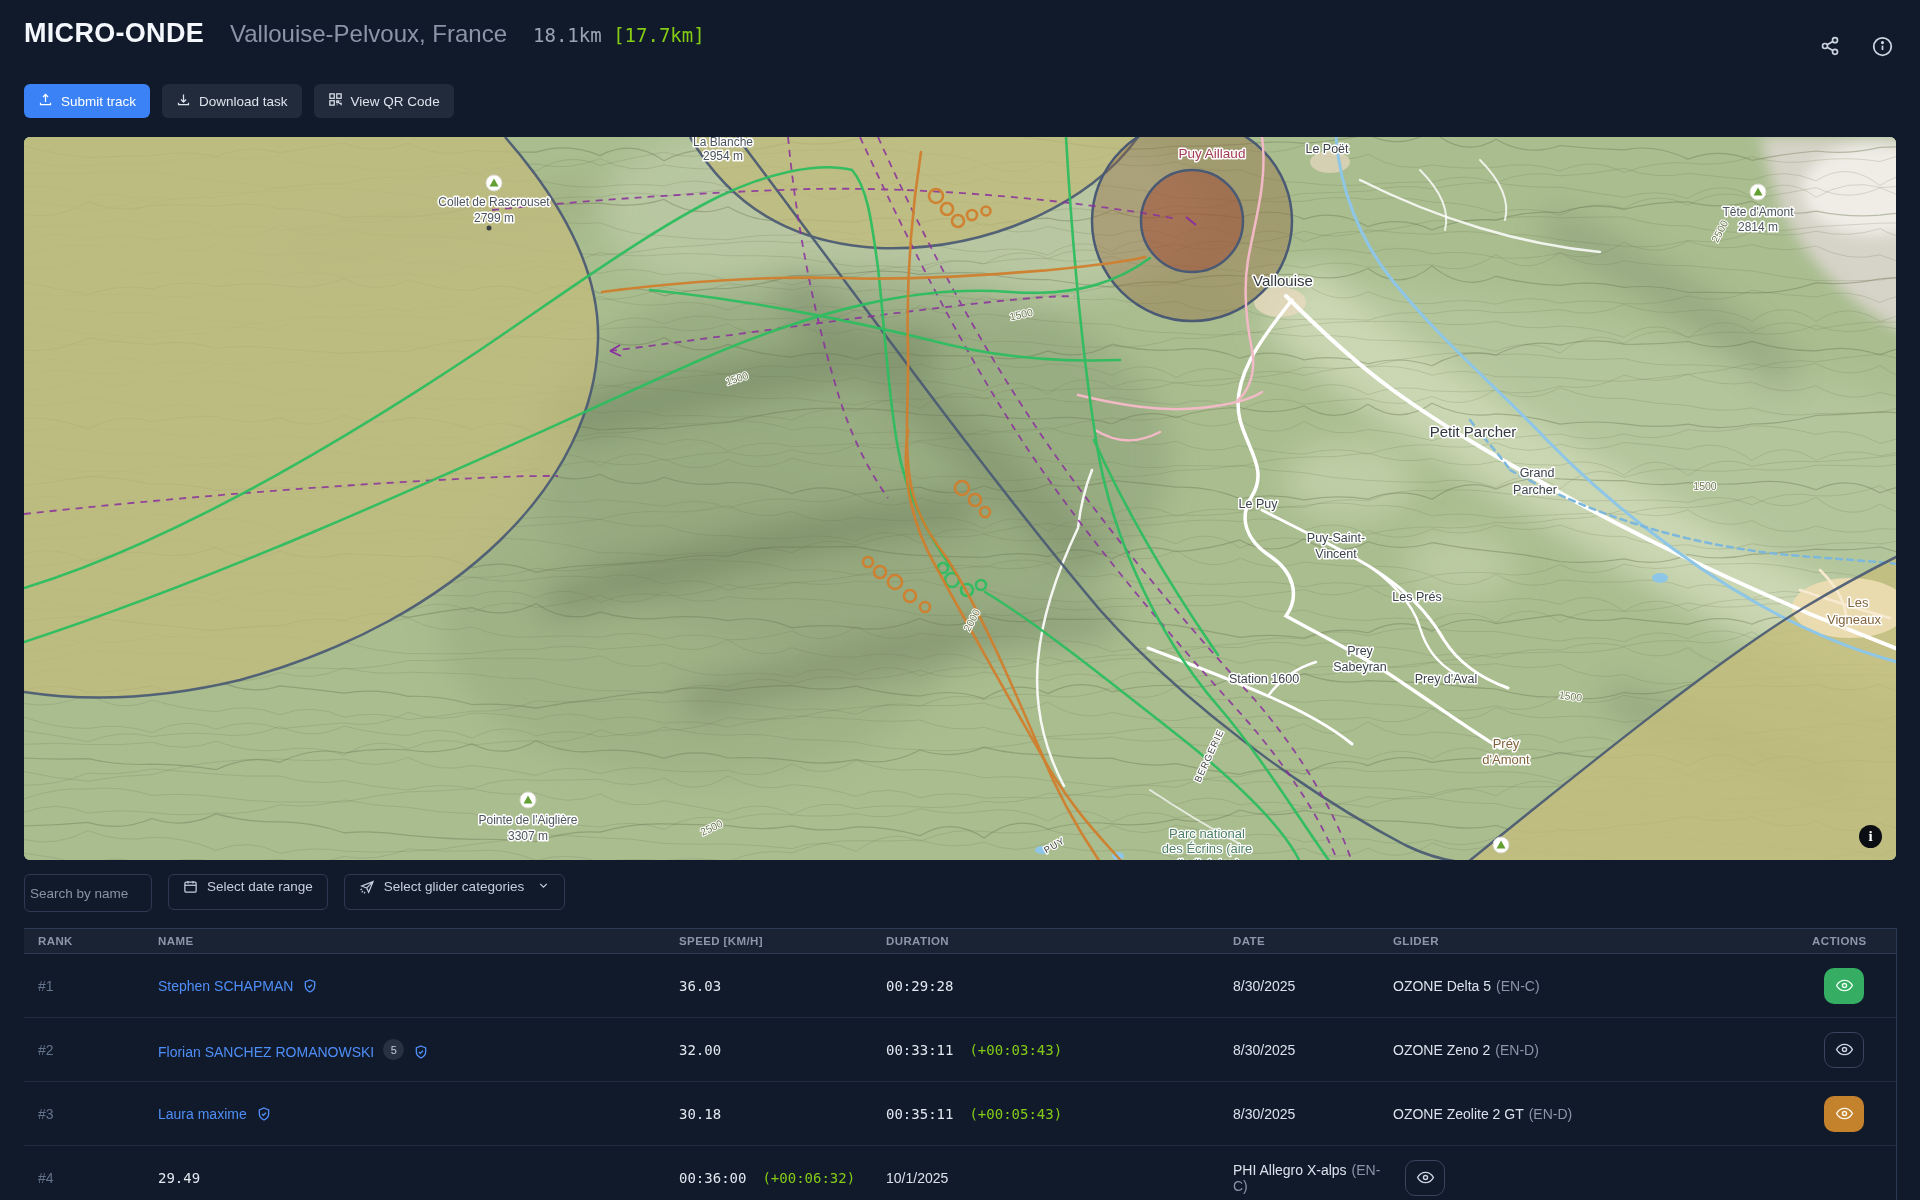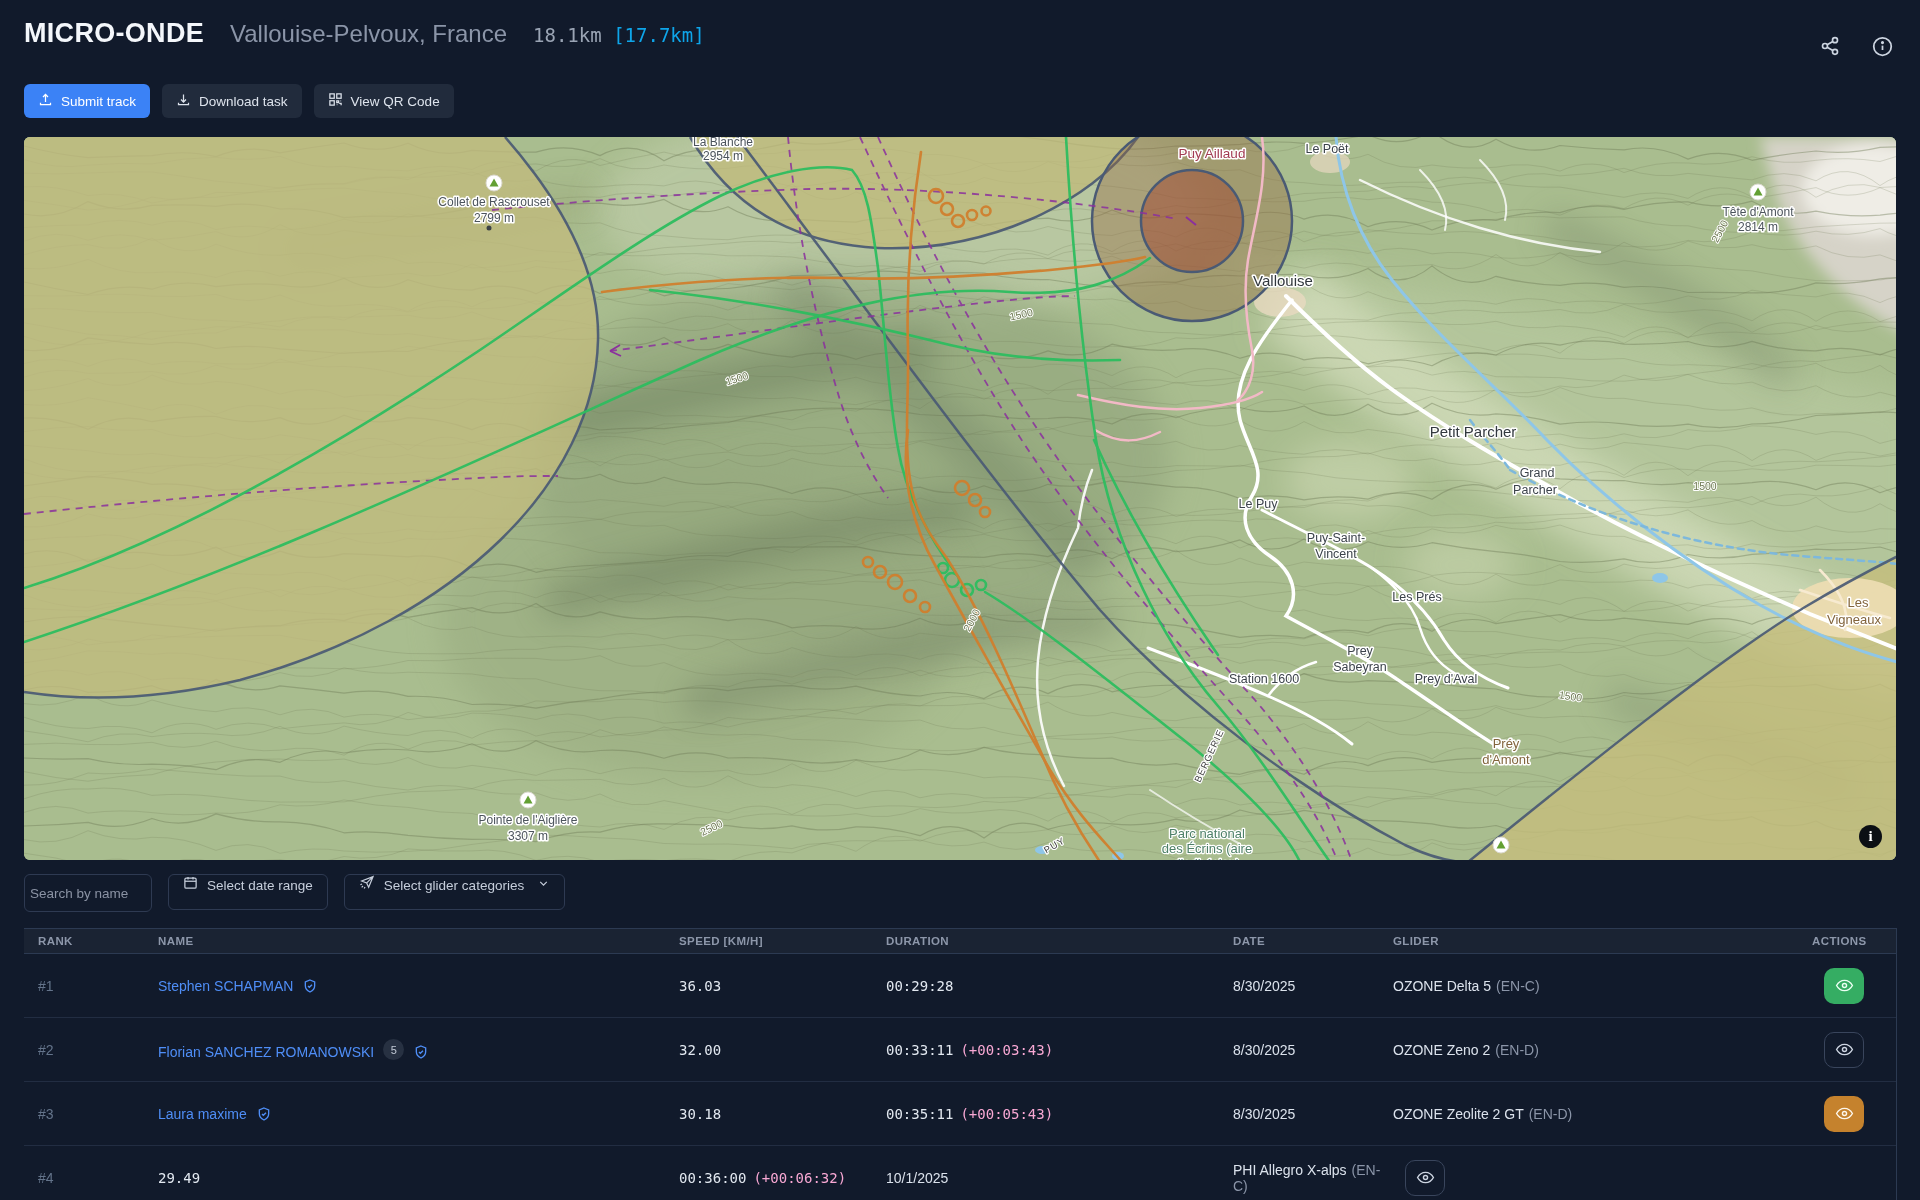--- a/index.html
+++ b/index.html
@@ -5,57 +5,57 @@
   html,body{margin:0;padding:0}
   body{
     width:1920px;height:1200px;position:relative;overflow:hidden;
     background:#111a2b;font-family:"Liberation Sans",sans-serif;color:#e2e8f0;
   }
   
   .header{position:absolute;left:24px;top:18px;right:24px;display:flex;align-items:baseline;gap:26px}
   .title{font-size:27px;font-weight:700;color:#f4f7fb;letter-spacing:.3px}
   .location{font-size:24px;color:#8b95a8;font-weight:400}
   .distance{font-family:"DejaVu Sans Mono",monospace;font-size:19px;color:#9aa4b4}
-  .distance .alt{color:#0ea5e9}
+  .distance .alt{color:#84cc16}
   .header-icons{position:absolute;right:0;top:14px;display:flex;gap:24px}
   .icon-btn{width:28px;height:28px;display:flex;align-items:center;justify-content:center;color:#cdd5e1;cursor:pointer}
   
   .toolbar{position:absolute;left:24px;top:84px;display:flex;gap:12px}
   .btn{display:inline-flex;align-items:center;gap:8px;height:34px;padding:0 14px;border-radius:6px;
        font-size:13.5px;font-weight:500;border:none;cursor:pointer;font-family:inherit}
   .btn svg{flex:0 0 auto}
   .btn-primary{background:#3b82f6;color:#fff}
   .btn-dark{background:#212b3c;color:#dde3ec}
   
   .map{position:absolute;left:24px;top:137px;width:1872px;height:723px;border-radius:6px;overflow:hidden;background:#a9bd8f;cursor:grab}
   .map svg{display:block}
   .attribution{position:absolute;right:14px;bottom:12px;width:23px;height:23px;border-radius:50%;
       background:#0b0f14;color:#fff;font-family:"Liberation Serif",serif;font-weight:700;font-size:15px;
       display:flex;align-items:center;justify-content:center;cursor:pointer}
   
   .filters{position:absolute;left:24px;top:874px;display:flex;gap:16px}
-  .filter-item{display:inline-flex;align-items:flex-end;gap:9px;height:36px;padding:16px 14px;border-radius:6px;
+  .filter-item{display:inline-flex;align-items:flex-start;gap:9px;height:36px;padding:4px 14px;border-radius:6px;
       border:1px solid #2e3a52;background:transparent;color:#c6cedb;font-size:13.5px;font-family:inherit;cursor:pointer}
   .search-input{width:116px;background:transparent;border:1px solid #2e3a52;border-radius:6px;height:36px;
       padding:0 5px;color:#dbe2ec;font-size:13.5px;font-family:inherit}
   .search-input::placeholder{color:#8b93a4}
   
   .table{position:absolute;left:24px;top:928px;width:1872px}
   .trow{display:grid;grid-template-columns:120px 521px 207px 347px 160px 419px 84px;
         padding-left:14px;align-items:center;box-sizing:border-box}
   .thead{height:26px;background:#1a2333;border-top:1px solid #2c3a52;border-bottom:1px solid #2c3a52;
         color:#8d97aa;font-size:11.5px;letter-spacing:.4px;font-weight:700}
   .tdata{height:64px;border-bottom:1px solid #222d42}
   .rank{color:#64748b;font-size:14px}
   .name-cell{display:flex;align-items:flex-end;gap:9px}
   .pilot{color:#4f8ef7;font-size:14px;text-decoration:none;cursor:pointer}
   .pbadge{min-width:21px;height:21px;border-radius:50%;background:#273142;color:#c2cad6;font-size:11px;
         display:inline-flex;align-items:center;justify-content:center}
   .mono{font-family:"DejaVu Sans Mono",monospace;font-size:14px;color:#e2e8f0}
-  .delta{color:#f9a8d4;margin-left:7px}
+  .delta{color:#84cc16;margin-left:16px}
   .plain{font-size:14px;color:#dbe2ec}
   .gclass{color:#8b95a8;margin-left:5px}
   .action-btn{width:40px;height:36px;border-radius:10px;border:1px solid transparent;display:flex;
         align-items:center;justify-content:center;cursor:pointer;background:transparent;margin-left:12px}
   .action-green{background:#35ad63;color:#eafff2}
   .action-orange{background:#c5822d;color:#fdf6ea}
   .action-outline{border-color:#39455c;color:#cdd5e1}
   .scroll-track{position:absolute;left:1896px;top:928px;width:1px;height:272px;background:#2c3a52}
   
   text{font-family:"Liberation Sans",sans-serif}

